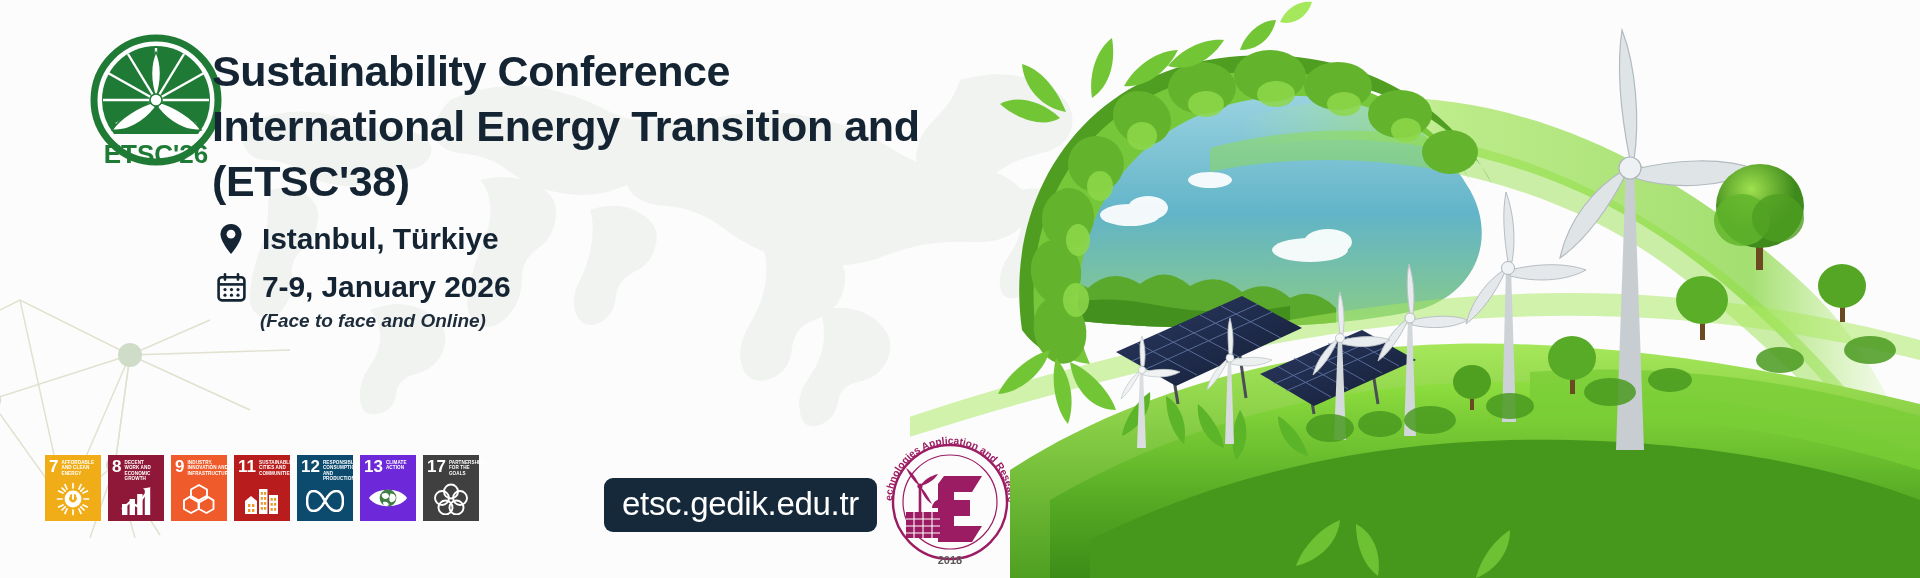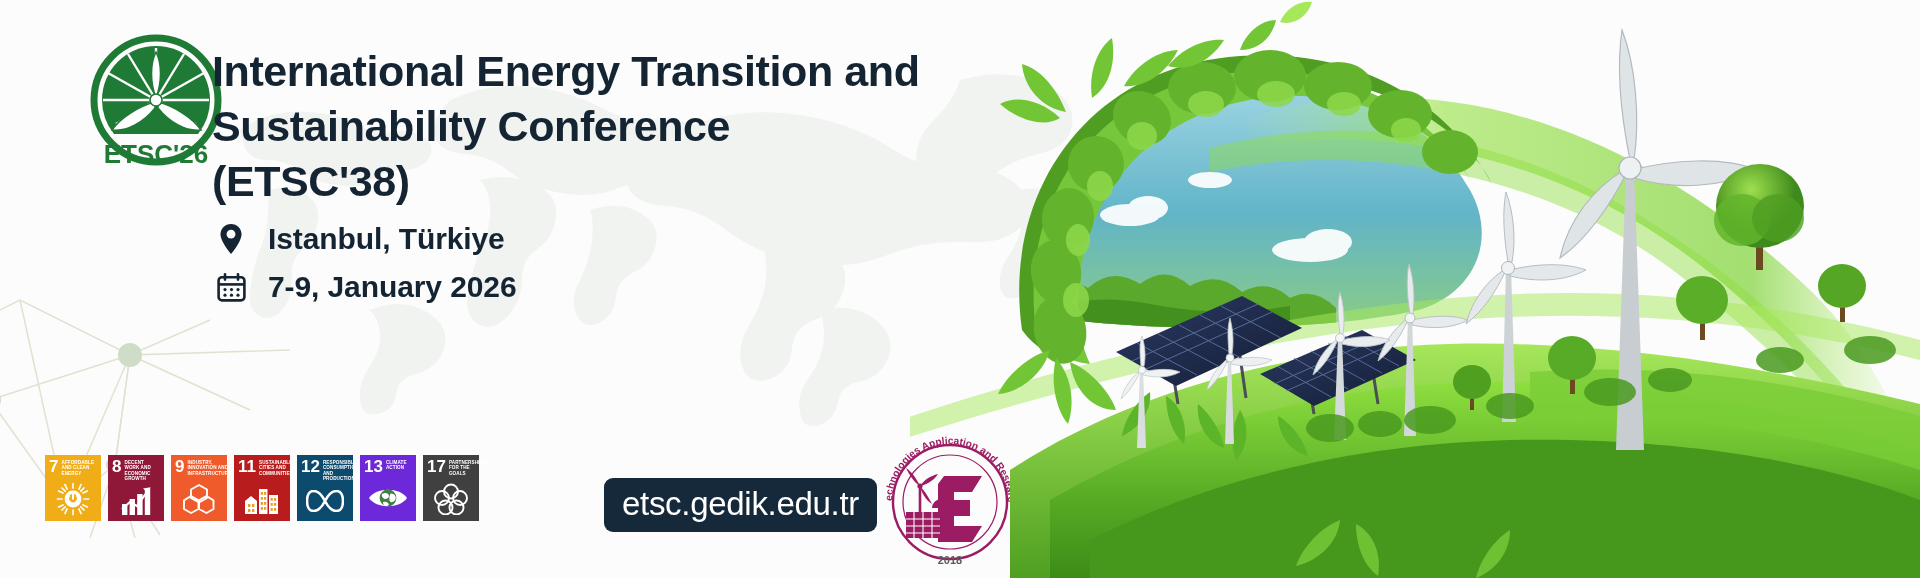--- a/index.html
+++ b/index.html
@@ -61,21 +61,21 @@
   .conf-title .ln { display: block; }
 
   
   .meta {
     position: absolute;
     left: 216px; top: 222px;
   }
   .meta-row {
     display: flex;
     align-items: center;
-    gap: 22px;
+    gap: 16px;
     margin-bottom: 14px;
   }
   .meta-icon {
     width: 30px; height: 34px;
     display: flex; align-items: center; justify-content: center;
     flex: 0 0 30px;
   }
   .meta-icon svg { display: block; }
   .meta-text {
     font-size: 30px;
@@ -219,22 +219,22 @@
         <path d="M75 74 C59 78 40 90 32 102 C47 104 64 94 75 80z"></path>
         <path d="M78 74 C94 78 113 90 121 102 C106 104 89 94 78 80z"></path>
       </g>
       <circle cx="76" cy="72" r="6" fill="#ffffff" stroke="#1f7a35" stroke-width="1.6"></circle>
       <text x="76" y="135" text-anchor="middle" font-family="Liberation Sans, sans-serif" font-size="26" font-weight="700" fill="#1f7a35">ETSC'26</text>
     </svg>
   </div>
 
   <div class="title-block">
     <h1 class="conf-title">
+      <span class="ln">Sustainability Conference</span>
       <span class="ln">International Energy Transition and</span>
-      <span class="ln">Sustainability Conference</span>
       <span class="ln">(ETSC'38)</span>
     </h1>
   </div>
 
   <div class="meta">
 
     <div class="meta-row">
       <span class="meta-icon">
         <svg width="24" height="32" viewBox="0 0 24 32" xmlns="http://www.w3.org/2000/svg">
           <path d="M12 1 C6 1 1.5 5.5 1.5 11.3 C1.5 19 12 31 12 31 C12 31 22.5 19 22.5 11.3 C22.5 5.5 18 1 12 1z" fill="#142433"></path>
@@ -257,20 +257,21 @@
               <circle cx="21" cy="16.6" r="1.6"></circle>
             <circle cx="8" cy="22.2" r="1.6"></circle>
               <circle cx="14.5" cy="22.2" r="1.6"></circle>
               <circle cx="21" cy="22.2" r="1.6"></circle>
           </g>
         </svg>
       </span>
       <span class="meta-text">7-9, January 2026</span>
     </div>
 
+    <div class="meta-sub">(Face to face and Online)</div>
   </div>
 
   <div class="sdg-row">
 
     <div class="sdg" style="background:#f0ad18">
       <div class="sdg-head">
         <span class="sdg-num">7</span>
         <span class="sdg-label">AFFORDABLE AND CLEAN ENERGY</span>
       </div>
       <div class="sdg-art">

